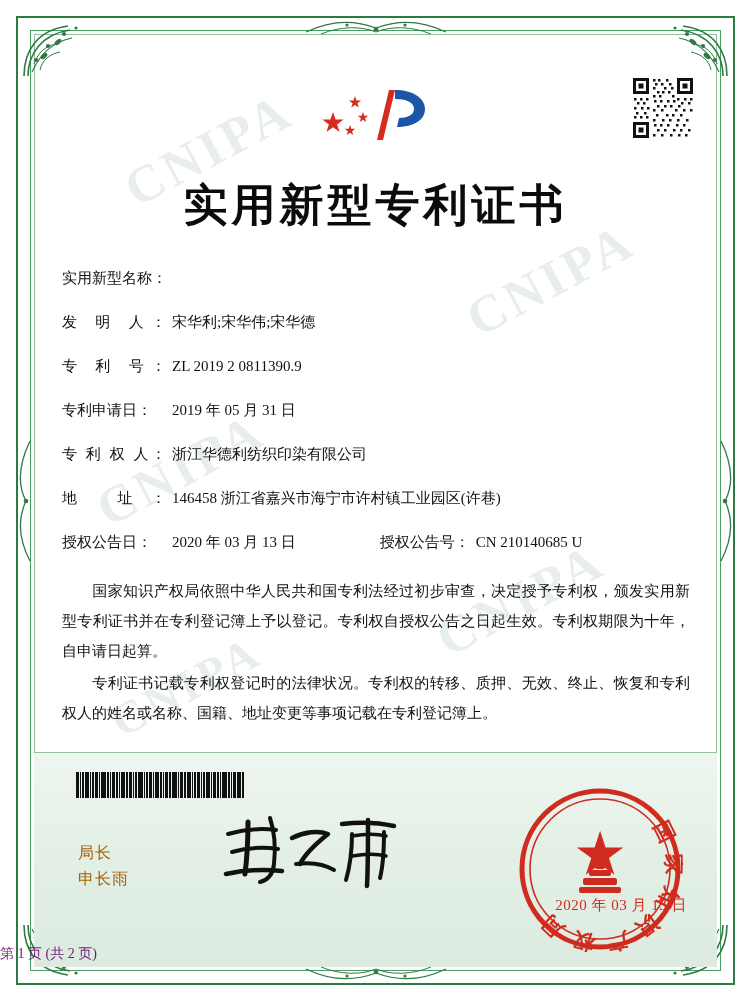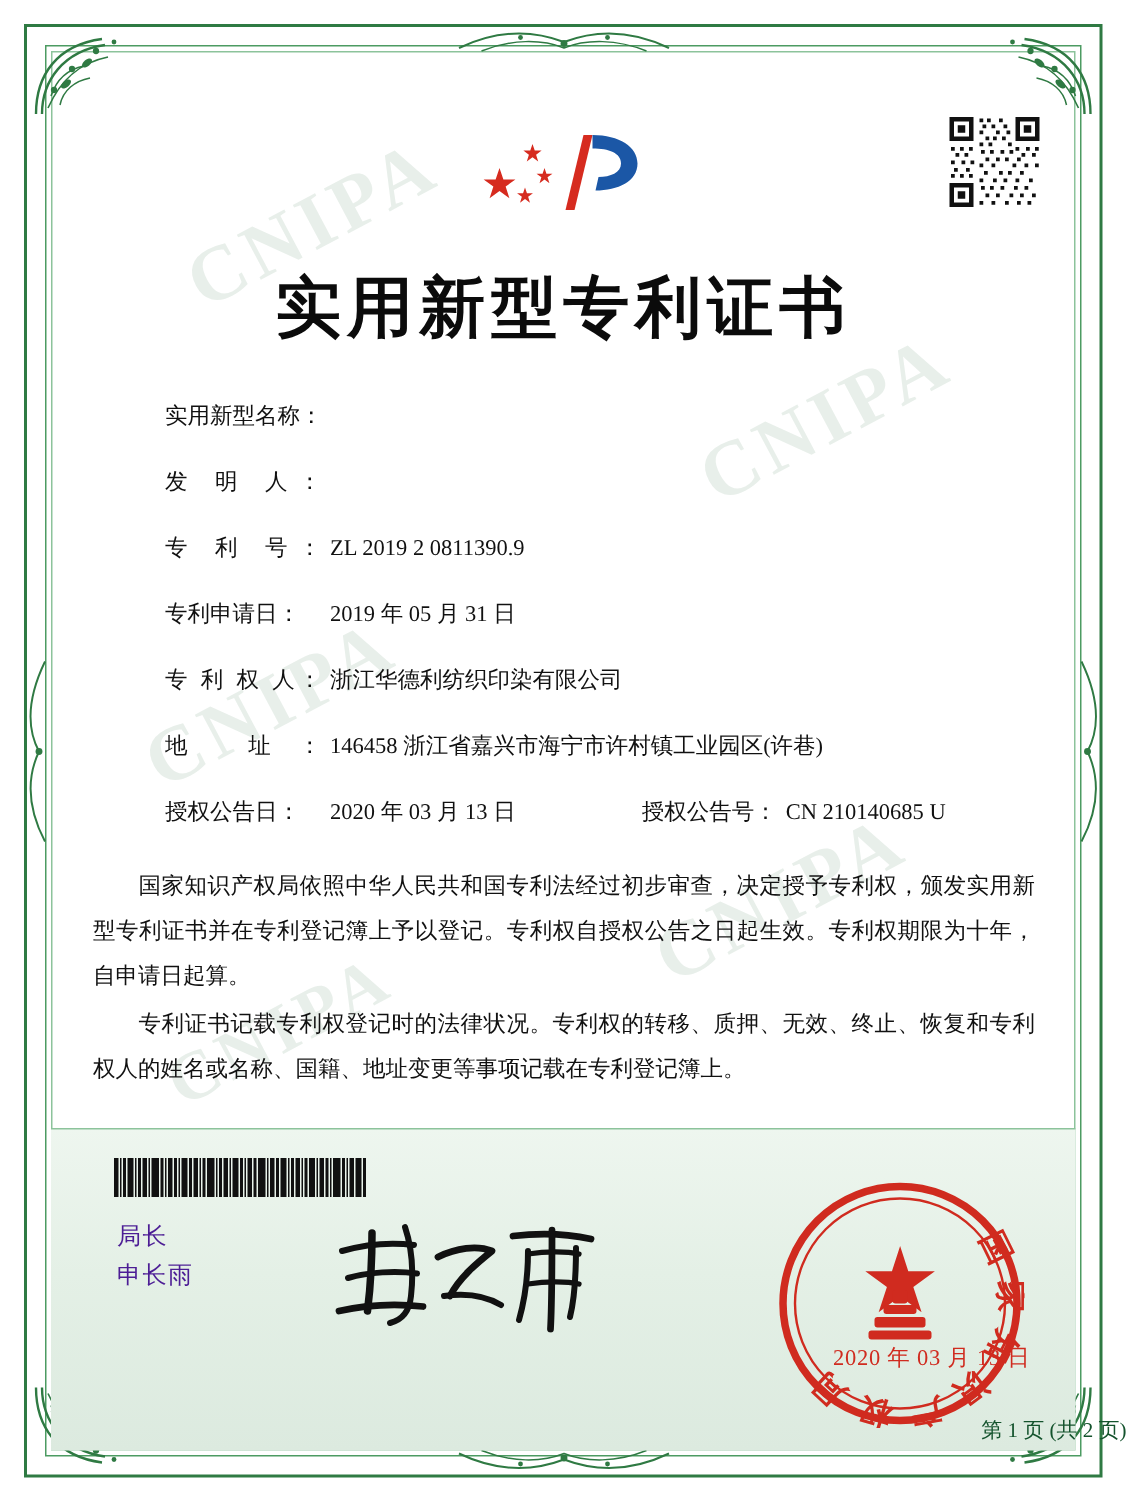--- a/index.html
+++ b/index.html
@@ -119,21 +119,20 @@
     font-family: "Liberation Serif", "DejaVu Serif", serif;
   }
 
   
   .fields {
     position: absolute;
     left: 62px; top: 268px;
     width: 630px;
     font-size: 15px;
     color: #111;
-    margin-left: 48px;
   }
   .frow {
     display: flex;
     align-items: baseline;
     margin-bottom: 23px;
     line-height: 1.4;
   }
   .flabel {
     white-space: nowrap;
     color: #111;
@@ -193,24 +192,24 @@
     position: absolute;
     left: 76px; top: 772px;
     width: 196px; height: 26px;
     display: flex;
     align-items: stretch;
   }
   .barcode i { display: block; background: #111; margin-right: 1px; }
 
   .director {
     position: absolute;
-    left: 78px; top: 812px;
+    left: 78px; top: 840px;
     font-size: 16px;
     line-height: 26px;
-    color: #4c1d95;
+    color: #a16207;
     letter-spacing: 1px;
   }
 
   .signature {
     position: absolute;
     left: 218px; top: 812px;
     width: 190px; height: 80px;
     color: #111;
   }
   .signature svg { display:block; }
@@ -226,23 +225,23 @@
     position: absolute;
     right: 64px; top: 896px;
     font-size: 15px;
     color: #d02b1f;
     letter-spacing: 0.5px;
   }
 
   .page-no {
     position: absolute;
     left: 0; right: 0; bottom: 38px;
-    text-align: right;
+    text-align: left;
     font-size: 14px;
-    color: #14532d;
+    color: #701a75;
   }
 </style>
 </head>
 <body>
 
 <div class="page">
 
   <div class="border-outer"></div>
   <div class="border-inner"></div>
   <div class="border-hair"></div>
@@ -472,20 +471,21 @@
   </div>
 
   <div class="title">实用新型专利证书</div>
 
   <div class="fields">
     <div class="frow">
       <span class="flabel">实用新型名称：</span>
     </div>
     <div class="frow">
       <span class="flabel lab-w">发 明 人：</span>
+      <span class="fvalue">宋华利;宋华伟;宋华德</span>
     </div>
     <div class="frow">
       <span class="flabel lab-w">专 利 号：</span>
       <span class="fvalue">ZL 2019 2 0811390.9</span>
     </div>
     <div class="frow">
       <span class="flabel lab-w2">专利申请日：</span>
       <span class="fvalue">2019 年 05 月 31 日</span>
     </div>
     <div class="frow">

